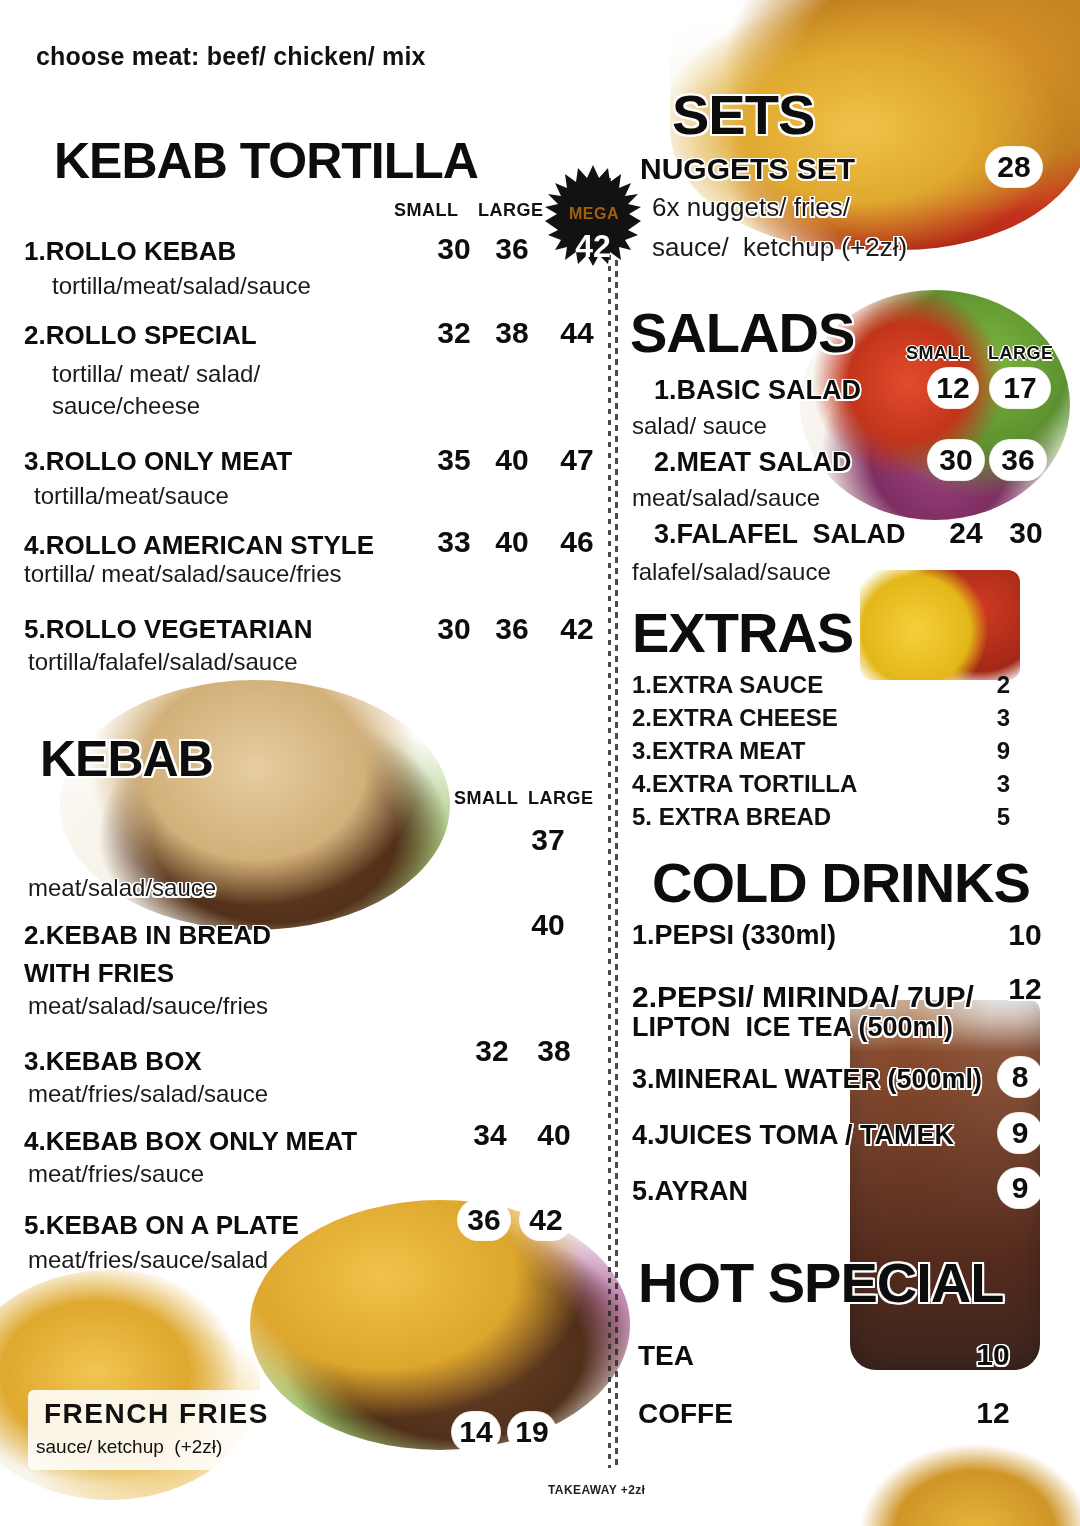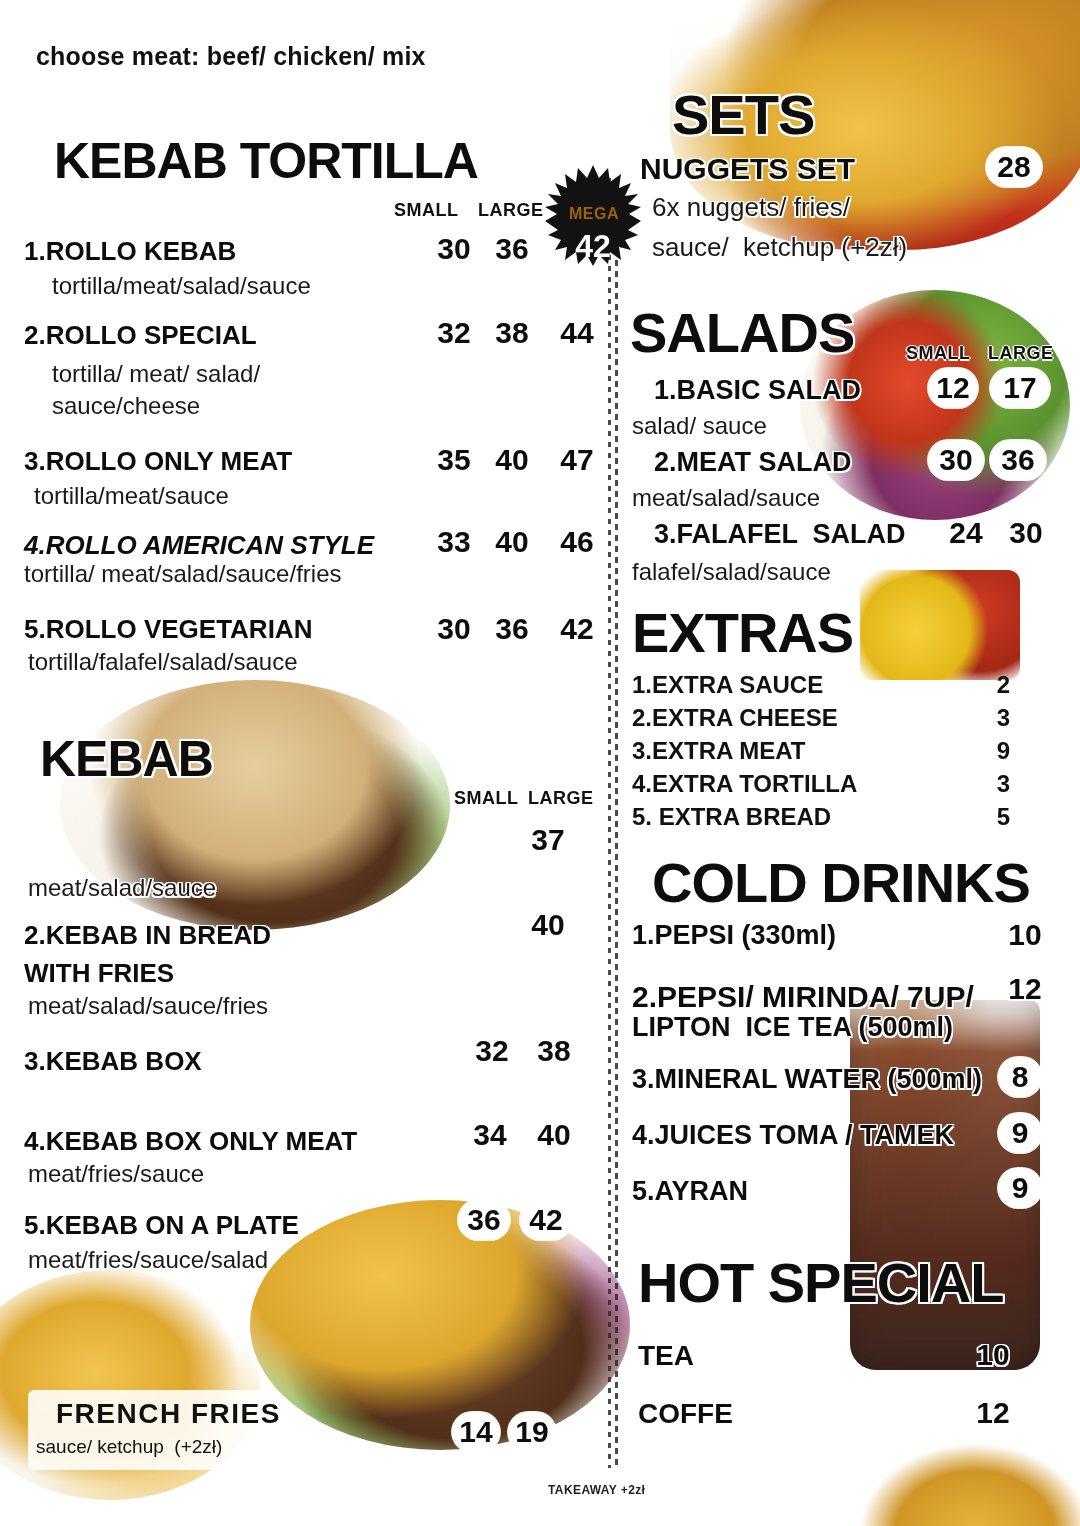--- a/index.html
+++ b/index.html
@@ -313,21 +313,21 @@
   <div class="tx price" style="left:428px; top:316px; width:52px;">32</div>
   <div class="tx price" style="left:486px; top:316px; width:52px;">38</div>
   <div class="tx price" style="left:548px; top:316px; width:58px;">44</div>
 
   <div class="tx item-name" style="left:24px; top:446px;">3.ROLLO ONLY MEAT</div>
   <div class="tx item-desc" style="left:34px; top:482px;">tortilla/meat/sauce</div>
   <div class="tx price" style="left:428px; top:443px; width:52px;">35</div>
   <div class="tx price" style="left:486px; top:443px; width:52px;">40</div>
   <div class="tx price" style="left:548px; top:443px; width:58px;">47</div>
 
-  <div class="tx item-name" style="left:24px; top:530px;font-style:italic;">4.ROLLO AMERICAN STYLE</div>
+  <div class="tx item-name" style="left:24px; top:530px;">4.ROLLO AMERICAN STYLE</div>
   <div class="tx item-desc" style="left:24px; top:560px;">tortilla/ meat/salad/sauce/fries</div>
   <div class="tx price" style="left:428px; top:525px; width:52px;">33</div>
   <div class="tx price" style="left:486px; top:525px; width:52px;">40</div>
   <div class="tx price" style="left:548px; top:525px; width:58px;">46</div>
 
   <div class="tx item-name" style="left:24px; top:614px;">5.ROLLO VEGETARIAN</div>
   <div class="tx item-desc" style="left:28px; top:648px;">tortilla/falafel/salad/sauce</div>
   <div class="tx price" style="left:428px; top:612px; width:52px;">30</div>
   <div class="tx price" style="left:486px; top:612px; width:52px;">36</div>
   <div class="tx price" style="left:548px; top:612px; width:58px;">42</div>
@@ -339,35 +339,36 @@
 
   <div class="tx item-desc" style="left:28px; top:874px;">meat/salad/sauce</div>
   <div class="price-pill" style="left:522px; top:820px; width:52px;">37</div>
 
   <div class="tx item-name" style="left:24px; top:920px;">2.KEBAB IN BREAD</div>
   <div class="tx item-name" style="left:24px; top:958px;">WITH FRIES</div>
   <div class="tx item-desc" style="left:28px; top:992px;">meat/salad/sauce/fries</div>
   <div class="price-pill" style="left:522px; top:905px; width:52px;">40</div>
 
   <div class="tx item-name" style="left:24px; top:1046px;">3.KEBAB BOX</div>
+  <div class="tx item-desc" style="left:28px; top:1080px;">meat/fries/salad/sauce</div>
   <div class="tx price" style="left:466px; top:1034px; width:52px;">32</div>
   <div class="tx price" style="left:528px; top:1034px; width:52px;">38</div>
 
   <div class="tx item-name" style="left:24px; top:1126px;">4.KEBAB BOX ONLY MEAT</div>
   <div class="tx item-desc" style="left:28px; top:1160px;">meat/fries/sauce</div>
   <div class="tx price" style="left:464px; top:1118px; width:52px;">34</div>
   <div class="tx price" style="left:528px; top:1118px; width:52px;">40</div>
 
   <div class="tx item-name" style="left:24px; top:1210px;">5.KEBAB ON A PLATE</div>
   <div class="tx item-desc" style="left:28px; top:1246px;">meat/fries/sauce/salad</div>
   <div class="price-pill" style="left:458px; top:1200px; width:52px;">36</div>
   <div class="price-pill" style="left:520px; top:1200px; width:52px;">42</div>
 
   <div class="halo" style="left:28px; top:1390px; width:250px; height:80px;"></div>
-  <div class="tx fries-title" style="left:44px; top:1398px;margin-left:12px;">FRENCH FRIES</div>
+  <div class="tx fries-title" style="left:44px; top:1398px;">FRENCH FRIES</div>
   <div class="tx fries-desc" style="left:36px; top:1436px;">sauce/ ketchup  (+2zł)</div>
   <div class="price-pill" style="left:452px; top:1412px; width:48px;">14</div>
   <div class="price-pill" style="left:508px; top:1412px; width:48px;">19</div>
 
   <div class="takeaway">TAKEAWAY +2zł</div>
 
   <div class="tx section-title big" style="left:672px; top:82px;">SETS</div>
   <div class="tx item-name" style="left:640px; top:152px; font-size:30px;">NUGGETS SET</div>
   <div class="tx item-desc" style="left:652px; top:192px; font-size:26px;">6x nuggets/ fries/</div>
   <div class="tx item-desc" style="left:652px; top:232px; font-size:26px;">sauce/  ketchup (+2zł)</div>

